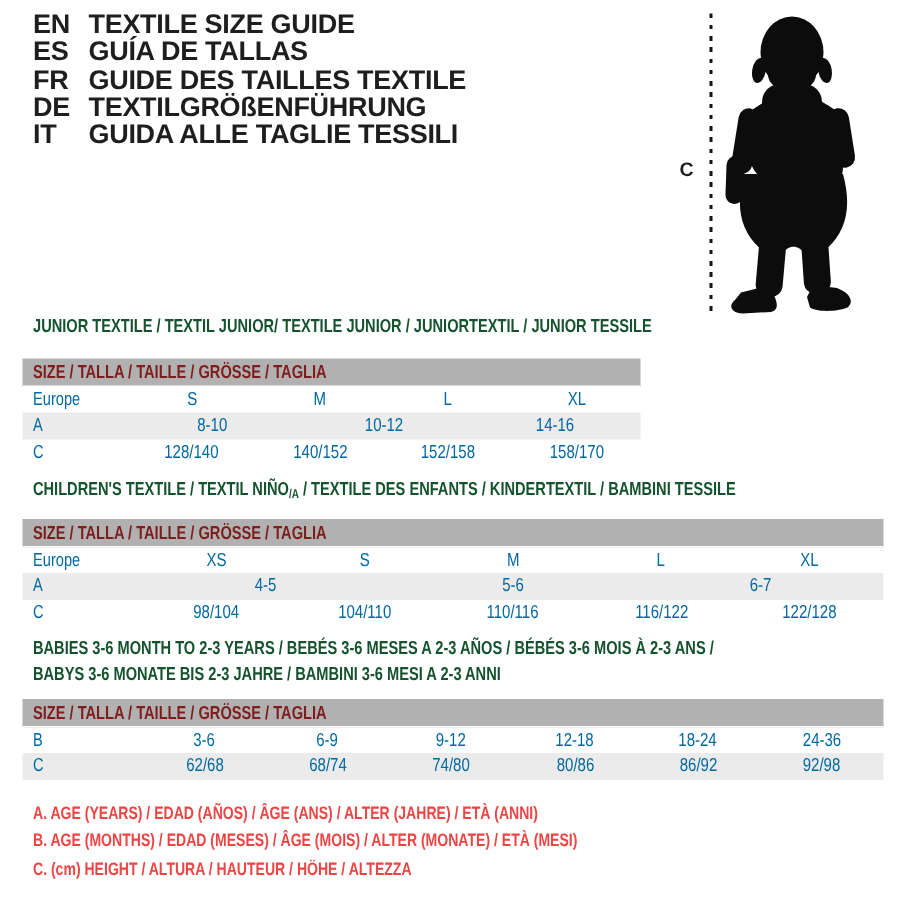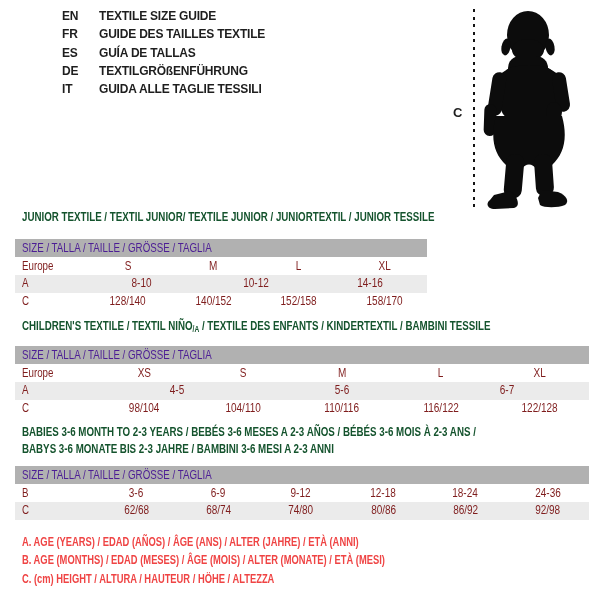--- a/index.html
+++ b/index.html
@@ -2,69 +2,69 @@
 <html><head>
 <meta charset="utf-8">
 <style>
   html,body{margin:0;padding:0;background:#ffffff;}
   .canvas{
     position:relative;width:600px;height:600px;background:#ffffff;overflow:hidden;
     font-family:"Liberation Sans",sans-serif;color:#1e1e1e;
   }
   
   .lang-block{position:absolute;left:22px;top:7px;}
-  .lang-row{display:flex;height:18.3px;line-height:18.3px;font-size:12px;font-weight:bold;letter-spacing:-0.2px;margin-left:40px;}
+  .lang-row{display:flex;height:18.3px;line-height:18.3px;font-size:18px;font-weight:bold;letter-spacing:-0.2px;}
   .lang-row .code{width:37px;}
   
   .figure{position:absolute;left:440px;top:0;width:160px;height:215px;}
   .dash-line{
     position:absolute;left:33px;top:9px;width:2px;height:200px;
     background:repeating-linear-gradient(to bottom,#141414 0 3px,transparent 3px 7.5px);
   }
   .c-label{position:absolute;left:13px;top:105px;font-size:13px;font-weight:bold;}
   .baby-svg{position:absolute;left:38px;top:2px;}
   
   .cond{display:inline-block;transform:scaleX(0.78);transform-origin:0 50%;white-space:nowrap;}
   .cond-c{display:inline-block;transform:scaleX(0.80);transform-origin:50% 50%;white-space:nowrap;}
   
   .sec-title{position:absolute;left:22px;font-size:12.5px;font-weight:bold;line-height:17px;color:#14532d;}
   .sub{font-size:8.5px;vertical-align:-2px;letter-spacing:0;}
   
   .size-table{position:absolute;left:15px;}
   .t-bar{
-    height:18px;line-height:18px;background:#b1b1b1;color:#4c1d95;
-    font-size:12.5px;font-weight:normal;padding-left:7px;border-bottom:1.5px solid #fff;
+    height:18px;line-height:18px;background:#b1b1b1;color:#7f1d1d;
+    font-size:12.5px;font-weight:bold;padding-left:7px;border-bottom:1.5px solid #fff;
   }
-  .t-row{display:flex;height:17.4px;line-height:17.4px;font-size:12.5px;color:#7f1d1d;text-decoration:underline;}
+  .t-row{display:flex;height:17.4px;line-height:17.4px;font-size:12.5px;color:#0369a1;text-decoration:underline;}
   .t-row .rl{padding-left:7px;}
   .w70{width:63px;}
   .w80{width:73px;}
   .t-row .dc{flex:1;text-align:center;}
   .stripe{background:#ebebeb;}
   
   .footnotes{position:absolute;left:22px;top:533px;}
   .fn{height:18.3px;line-height:18.3px;font-size:12px;font-weight:bold;color:#ef4444;}
 </style>
 </head>
 <body>
 
 <div class="canvas">
 
   <div class="lang-block">
     <div class="lang-row">
       <span class="code">EN</span>
       <span class="label">TEXTILE SIZE GUIDE</span>
     </div>
     <div class="lang-row">
+      <span class="code">ES</span>
+      <span class="label">GUÍA DE TALLAS</span>
+    </div>
+    <div class="lang-row">
       <span class="code">FR</span>
       <span class="label">GUIDE DES TAILLES TEXTILE</span>
-    </div>
-    <div class="lang-row">
-      <span class="code">ES</span>
-      <span class="label">GUÍA DE TALLAS</span>
     </div>
     <div class="lang-row">
       <span class="code">DE</span>
       <span class="label">TEXTILGRÖßENFÜHRUNG</span>
     </div>
     <div class="lang-row">
       <span class="code">IT</span>
       <span class="label">GUIDA ALLE TAGLIE TESSILI</span>
     </div>
   </div>

